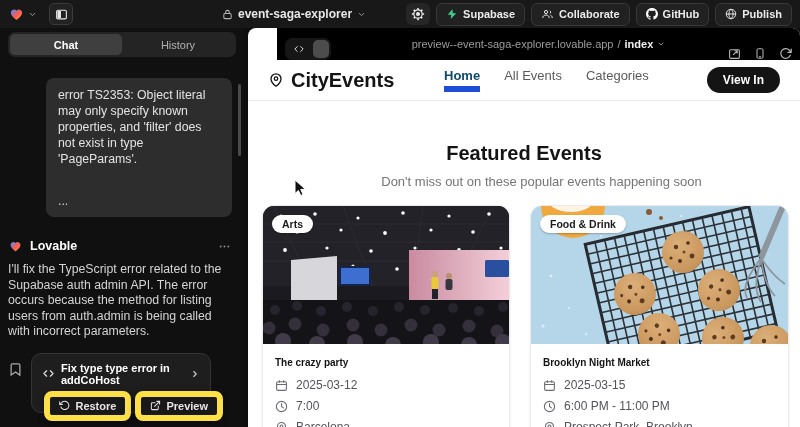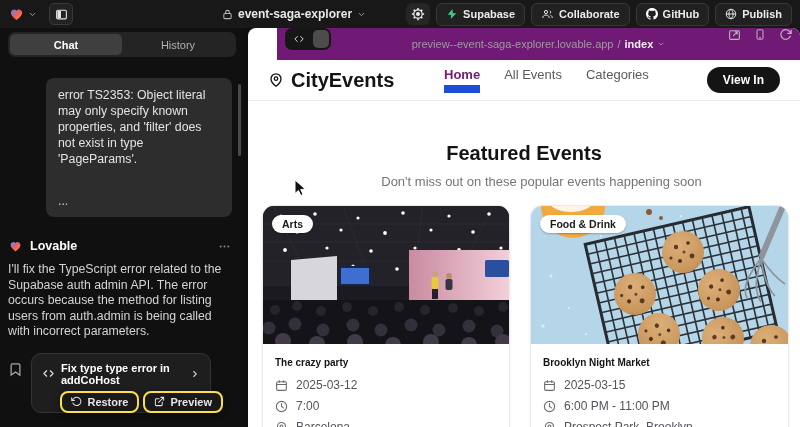--- a/index.html
+++ b/index.html
@@ -37,42 +37,42 @@
   .asst-name{color:#fff;font-size:12.5px;font-weight:700;}
   .asst-more{margin-left:auto;}
   .para{margin-top:9px;color:#d4d4d4;font-size:12.3px;line-height:15.5px;}
   .fixrow{margin-top:13px;display:flex;align-items:flex-start;gap:8px;position:relative;}
   .fixcard{width:158px;background:#1e1e1e;border:1px solid #343434;border-radius:10px;
            padding:8px 10px;}
   .fixcard .r1{display:flex;align-items:center;gap:6px;color:#fff;font-size:11px;font-weight:700;}
   .fixcard .r1 span{flex:1;}
   .fixcard .r2{margin:6px 0 0 19px;color:#b5b5b5;font-size:11.5px;}
   .actions{position:absolute;right:9px;top:38px;display:flex;gap:4px;z-index:5;}
-  .actbtn{display:flex;align-items:center;gap:5px;background:#191919;border:2px solid #fde047;
+  .actbtn{display:flex;align-items:center;gap:5px;background:#191919;border:6px solid #fde047;
           border-radius:8px;padding:3px 9px;color:#e5e5e5;font-size:11px;font-weight:600;
           box-shadow:0 2px 6px rgba(0,0,0,.5);}
 
   
   .pane{position:absolute;top:28px;left:248px;width:552px;height:399px;border-radius:8px 8px 0 0;
         overflow:hidden;background:#fff;}
-  .pbar{height:32px;background:#701a75;display:flex;align-items:flex-start;padding:0 8px;position:relative;margin-left:29px;}
+  .pbar{height:32px;background:#000000;display:flex;align-items:flex-end;padding:0 8px;position:relative;margin-left:29px;}
   .codetoggle{display:flex;align-items:center;background:#161616;border-radius:7px;padding:2px;gap:2px;}
   .seg-code{width:24px;height:18px;display:flex;align-items:center;justify-content:center;border-radius:5px;}
   .seg-knob{width:16px;height:18px;background:#4c4c4c;border-radius:5px;}
   .urlbox{position:absolute;left:0;right:0;top:0;height:32px;display:flex;align-items:center;
           justify-content:center;gap:4px;font-size:11px;color:#9c9c9c;pointer-events:none;}
   .urlbox b{color:#f0f0f0;font-weight:700;}
   .pbar-right{margin-left:auto;display:flex;align-items:center;gap:13px;z-index:2;}
 
   
   .site{position:absolute;top:32px;left:0;right:0;bottom:0;background:#fff;color:#111;}
   .shead{height:40px;display:flex;align-items:center;padding:0 20px;border-bottom:1px solid #ececec;}
   .brand{display:flex;align-items:center;gap:7px;font-size:20px;font-weight:700;color:#141414;}
   .snav{position:absolute;left:196px;display:flex;gap:24px;font-size:13px;color:#5a5a5a;}
-  .snav .active{color:#701a75;font-weight:600;border-bottom:8px solid #1d4ed8;padding-bottom:3px;}
+  .snav .active{color:#0c4a6e;font-weight:600;border-bottom:6px solid #1d4ed8;padding-bottom:3px;}
   .signin{margin-left:auto;background:#141414;color:#fff;border-radius:999px;font-size:12px;
           font-weight:600;padding:6px 16px;}
   .hero{position:absolute;top:82px;left:0;right:0;text-align:center;}
   .hero h1{margin:0;font-size:20px;font-weight:700;color:#141414;}
   .hero p{margin:9px 0 0 0;font-size:13px;color:#757575;padding-left:35px;}
   .cards{position:absolute;top:145px;left:14px;display:flex;gap:20px;}
   .ecard{background:#fff;border:1px solid #ebebeb;border-radius:12px;overflow:hidden;
          box-shadow:0 1px 3px rgba(0,0,0,.08);}
   .ecard.c1{width:246px;}.ecard.c2{width:257px;}
   .eimg{position:relative;height:138px;}

